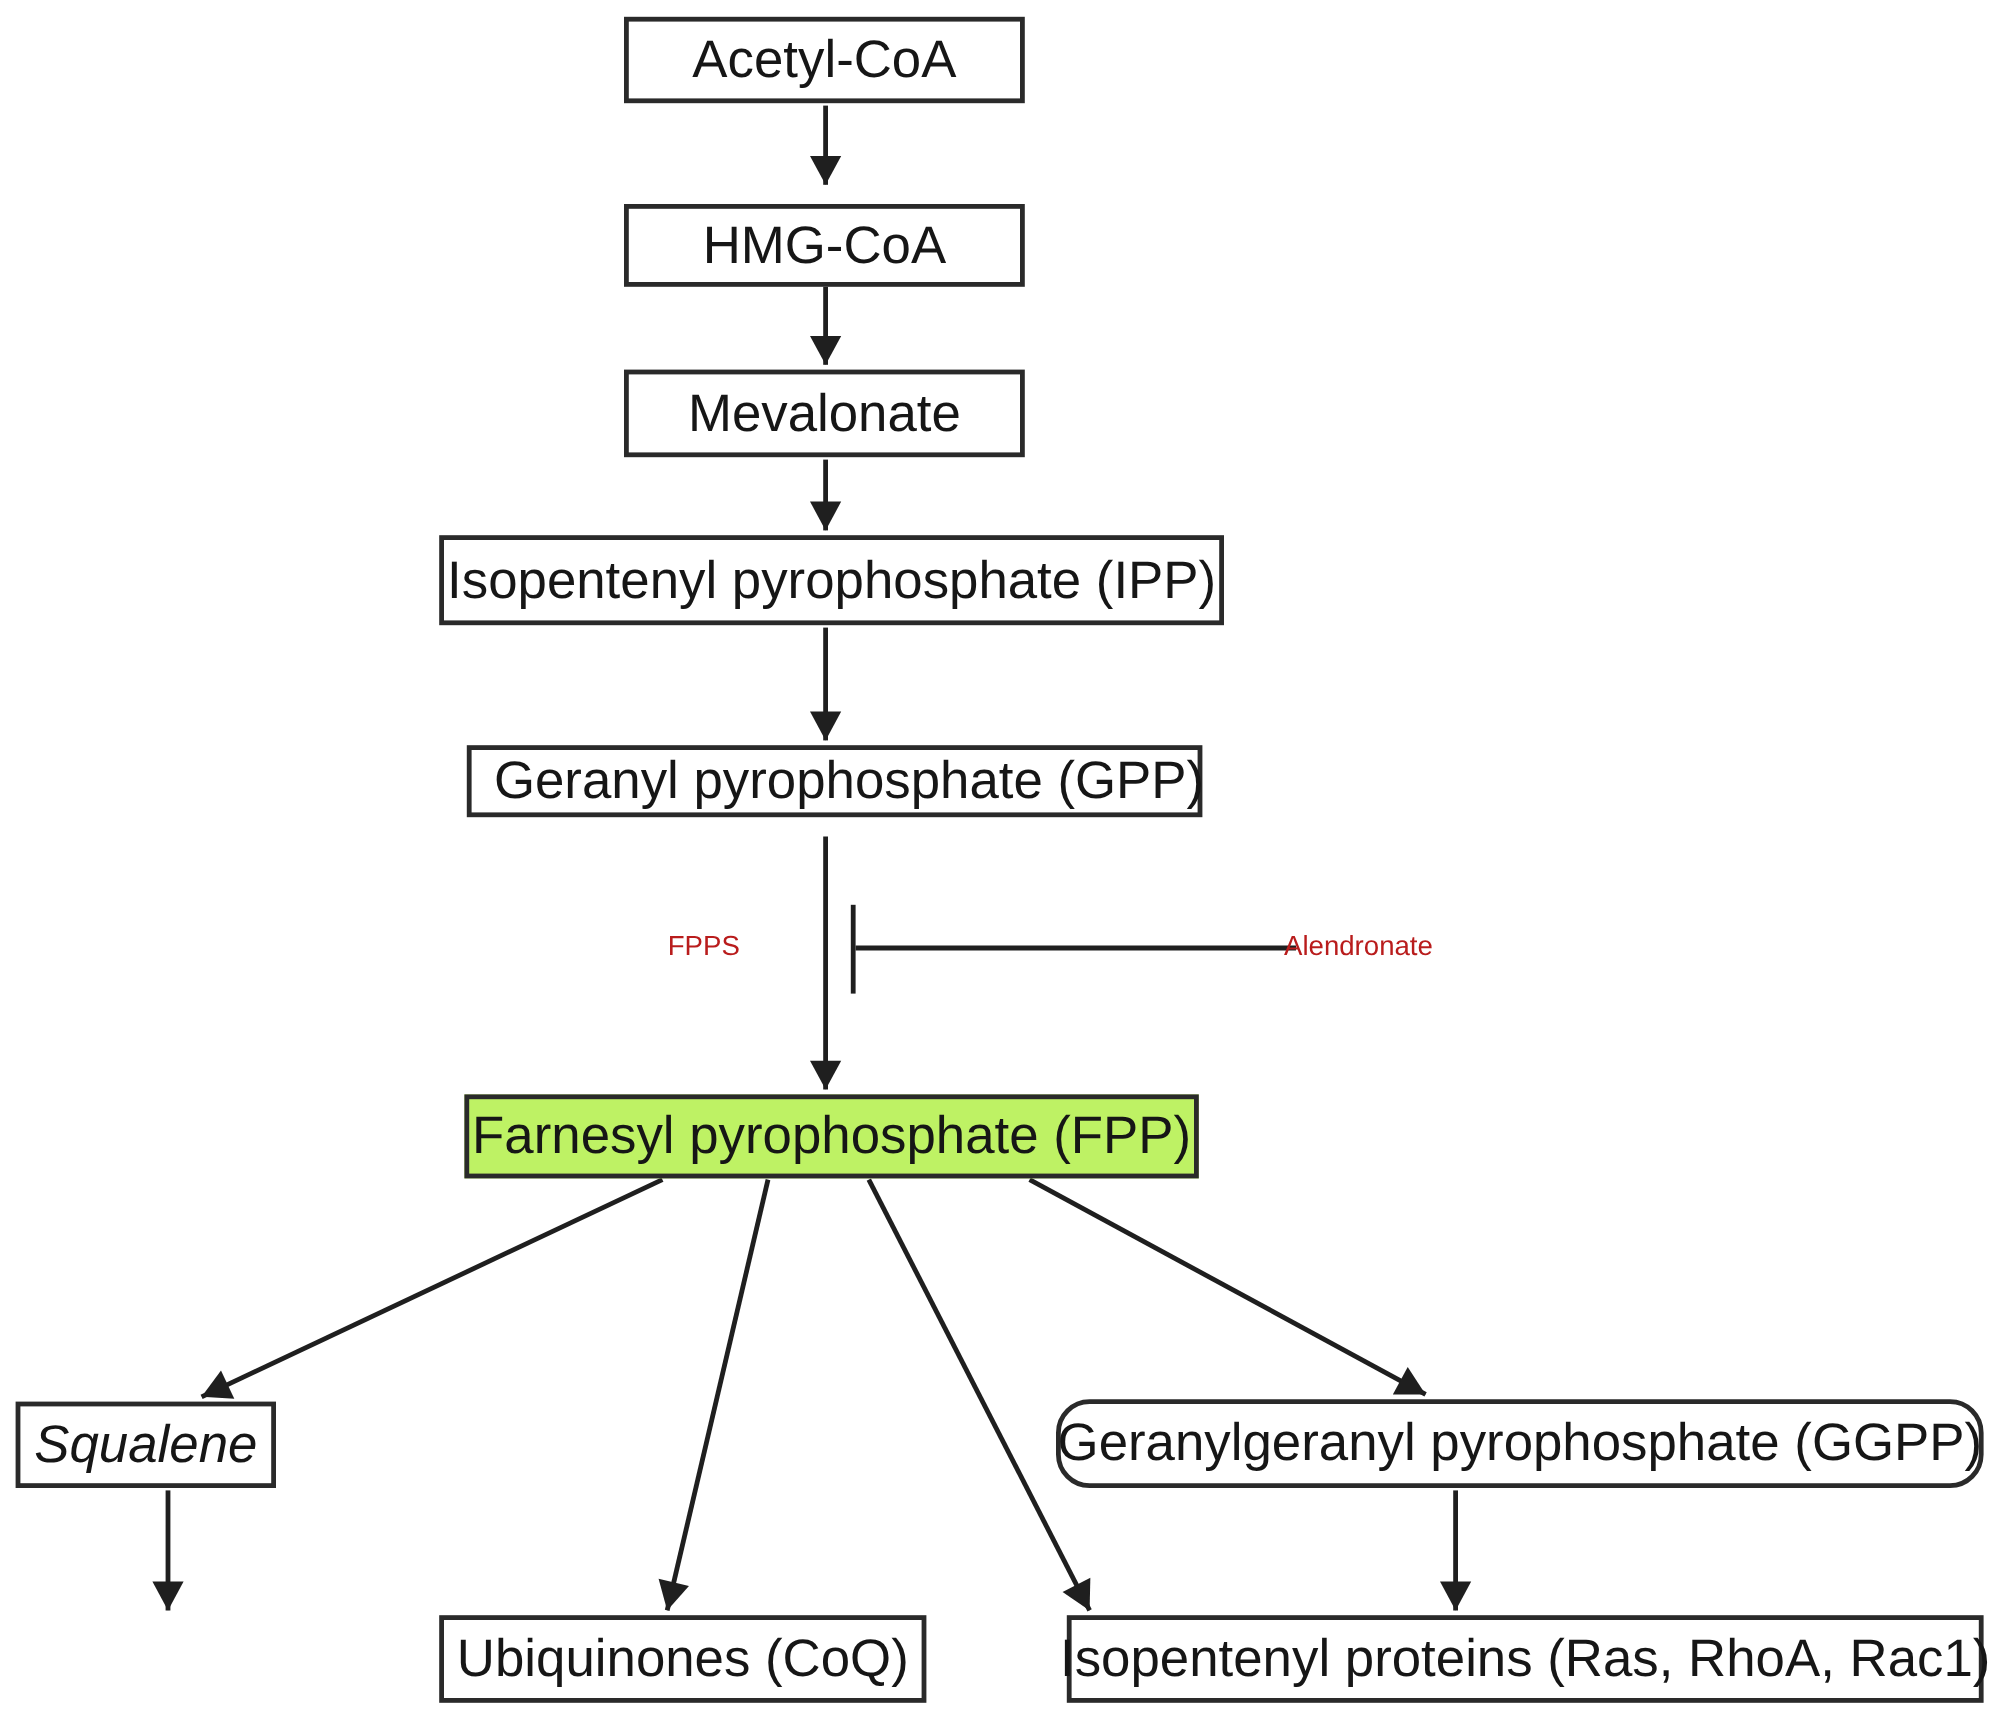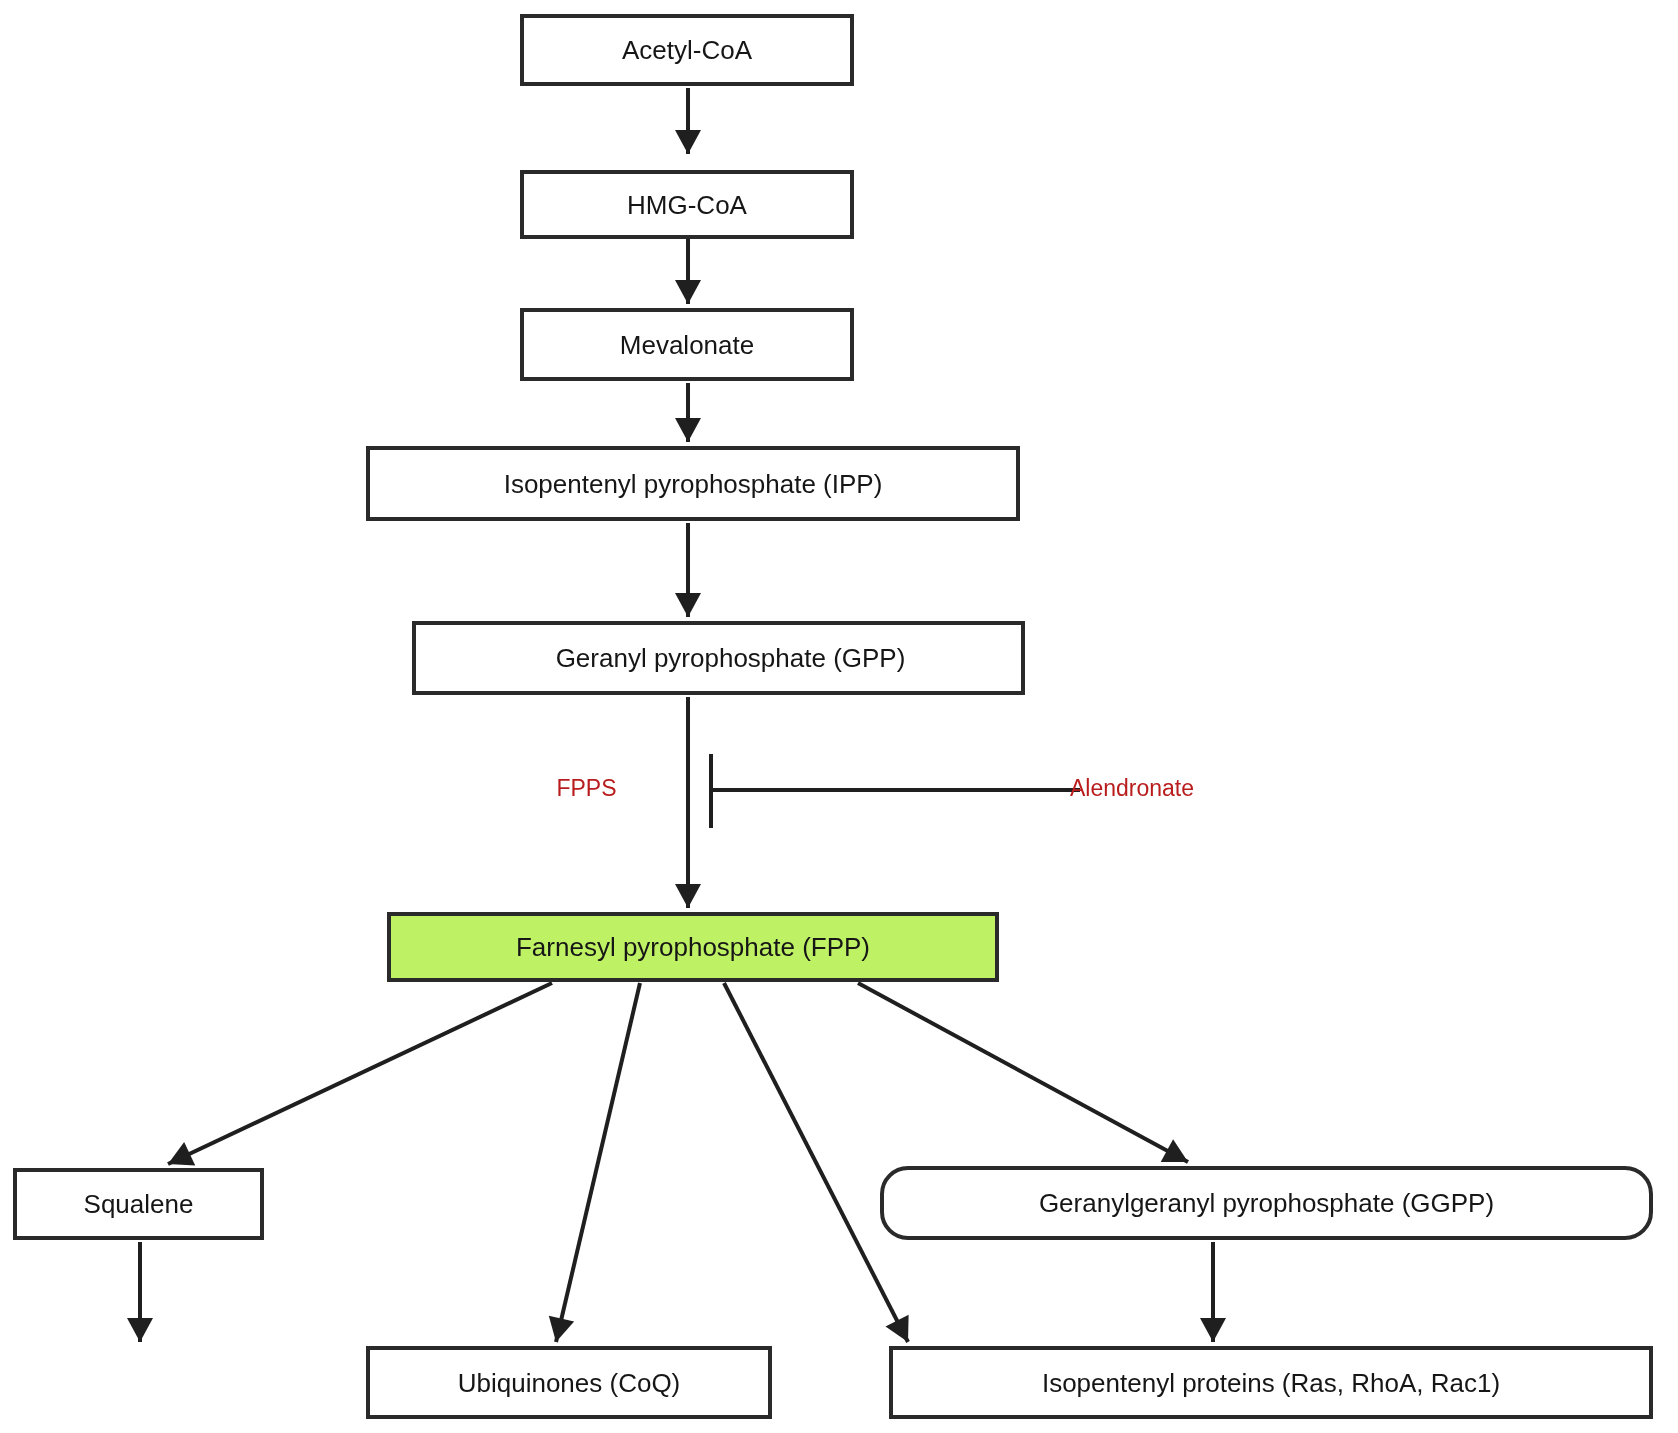--- a/index.html
+++ b/index.html
@@ -22,44 +22,44 @@
     pointer-events: none;
   }
   .node {
     position: absolute;
     box-sizing: border-box;
     border: 4px solid #2a2a2a;
     background: #ffffff;
     display: flex;
     align-items: center;
     justify-content: center;
-    font-size: 26px;
+    font-size: 44px;
     line-height: 1;
     color: #161616;
     text-align: center;
     white-space: nowrap;
   }
   .node.highlight {
     background: #bef264;
   }
   .float-label {
     position: absolute;
     font-size: 23px;
     line-height: 1;
     color: #b91c1c;
     white-space: nowrap;
   }
   
   #n-acetyl      { left: 520px; top: 14px;   width: 334px; height: 72px; }
   #n-hmg         { left: 520px; top: 170px;  width: 334px; height: 69px; }
   #n-mevalonate  { left: 520px; top: 308px;  width: 334px; height: 73px; text-align: center; }
   #n-ipp         { left: 366px; top: 446px;  width: 654px; height: 75px; }
-  #n-gpp         { left: 412px; top: 621px;  width: 613px; height: 74px; padding-left: 24px; }
+  #n-gpp         { left: 389px; top: 621px;  width: 613px; height: 60px; padding-left: 24px; }
   #n-fpp         { left: 387px; top: 912px;  width: 612px; height: 70px; }
-  #n-squalene    { left: 13px;  top: 1168px; width: 251px; height: 72px; }
+  #n-squalene    { left: 13px;  top: 1168px; width: 217px; height: 72px; font-style: italic; }
   #n-ggpp        { left: 880px; top: 1166px; width: 773px; height: 74px; border-radius: 28px; }
   #n-cholesterol { left: 13px;  top: 1346px; width: 250px; height: 73px; }
   #n-ubiquinones { left: 366px; top: 1346px; width: 406px; height: 73px; }
   #n-prenylated  { left: 889px; top: 1346px; width: 764px; height: 73px; }
   #lbl-fpps        { left: 519px;  top: 777px; width: 135px; text-align: center; }
   #lbl-alendronate { left: 1070px; top: 777px; }
 </style>
 </head>
 <body>
 

